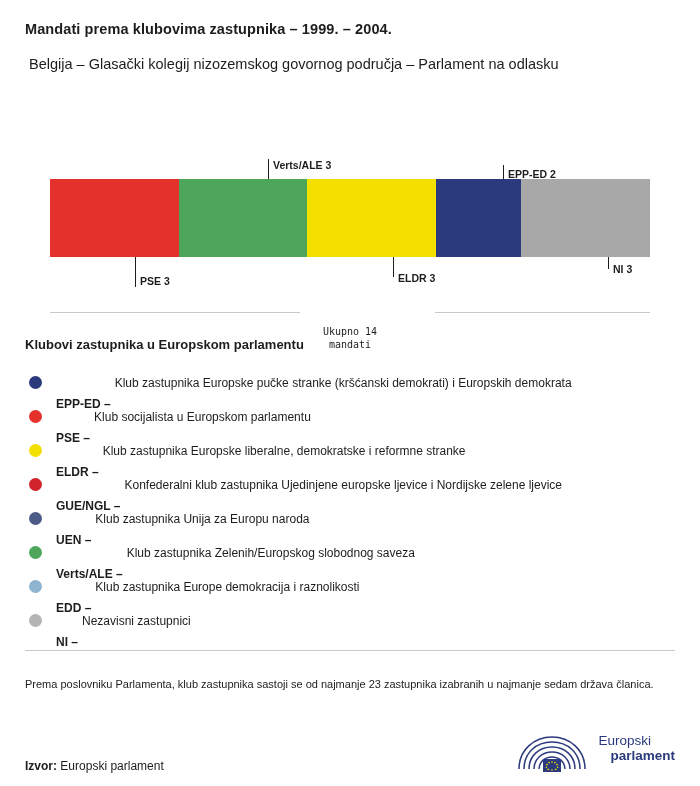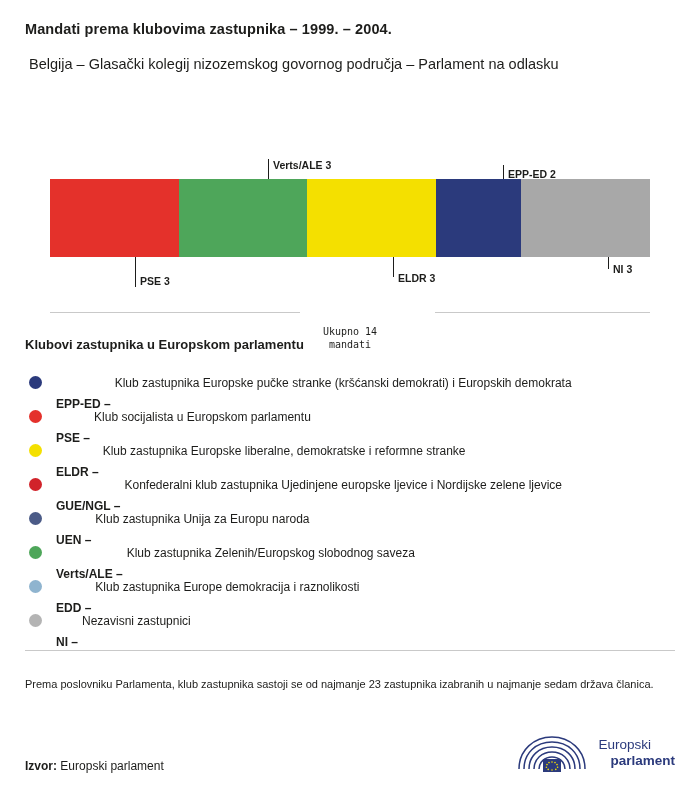--- a/index.html
+++ b/index.html
@@ -153,21 +153,20 @@
     justify-content: space-between;
     margin-top: 40px;
   }
   .source {
     font-size: 12px;
     text-align: center;
   }
   .source b { font-weight: bold; }
   .logo {
     display: flex;
-    align-items: center;
     gap: 9px;
   }
   .logo-mark {
     width: 74px;
     height: 40px;
   }
   .logo-text {
     font-size: 13.5px;
     color: #2b3a7c;
     line-height: 1.15;

